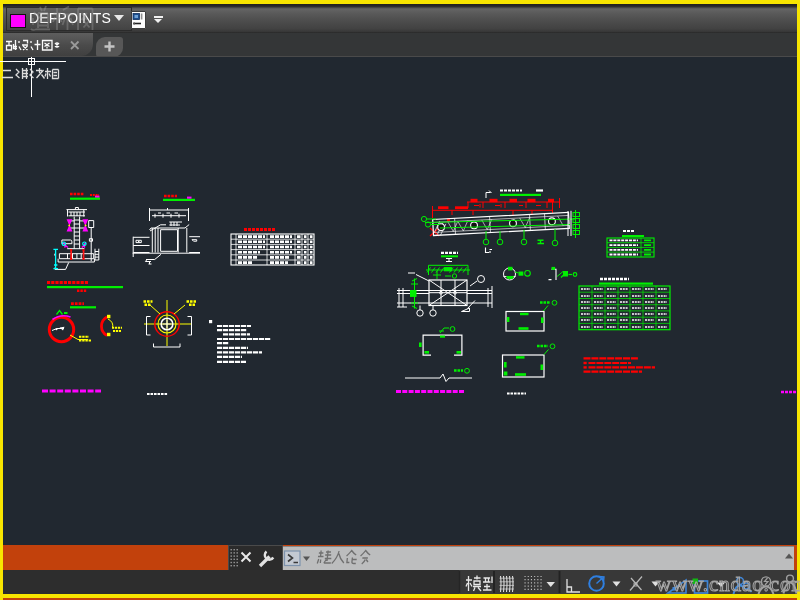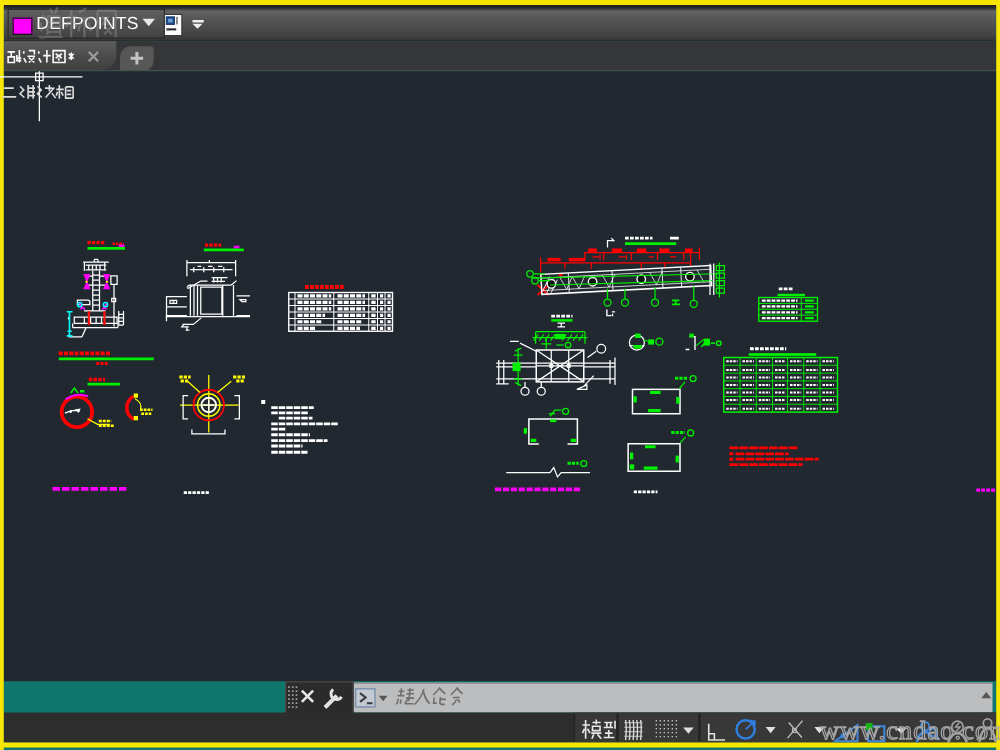--- a/index.html
+++ b/index.html
@@ -1,17 +1,17 @@
 <!DOCTYPE html>
 <html><head>
 <meta charset="utf-8">
 <style>
   html,body{margin:0;padding:0;width:800px;height:600px;overflow:hidden;background:#212830;
     font-family:"Liberation Sans", sans-serif;}
-  #win{position:absolute;left:0;top:0;width:800px;height:600px;background:#0f766e;}
+  #win{position:absolute;left:0;top:0;width:800px;height:600px;background:#c2410c;}
   .abs{position:absolute;}
   
   #btop{left:0;top:0;width:800px;height:4px;background:#f8e500;}
   #bleft{left:0;top:0;width:3px;height:600px;background:#f8e500;}
   #bright{left:797px;top:0;width:3px;height:600px;background:#f8e500;}
   #bbot{left:0;top:594px;width:800px;height:4px;background:#f8e500;}
   
   #tbar{left:3px;top:4px;width:794px;height:29px;
      background:linear-gradient(180deg,#1f1f1f 0%,#2a2a2a 8%,#646464 17%,#585858 35%,#4c4c4c 60%,#424242 85%,#383838 95%,#262626 100%);}
   #combo{left:6px;top:7px;width:124px;height:22px;border:1px solid #2b2b2b;

